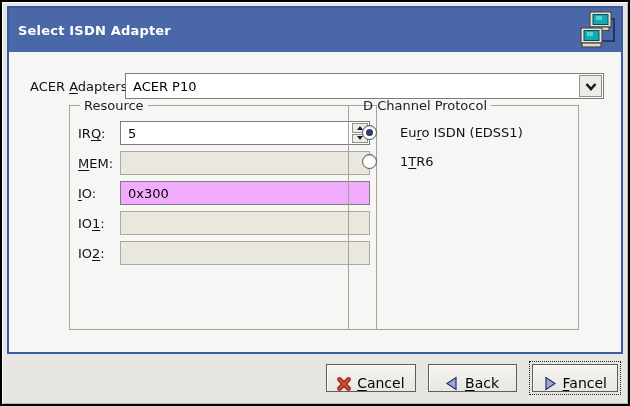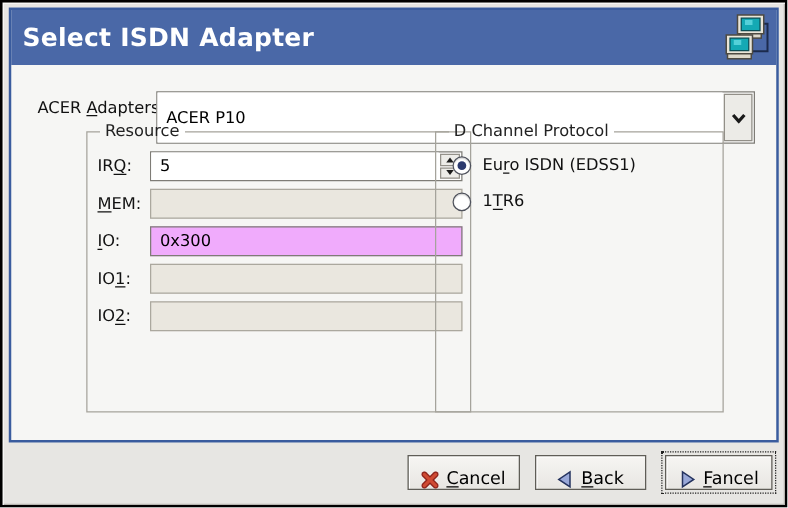--- a/index.html
+++ b/index.html
@@ -23,35 +23,35 @@
   }
   .titlebar {
     position:relative;
     height:44px;
     background:#4a68a7;
     display:flex; align-items:center;
     padding-left:9px;
   }
   .title {
     color:#ffffff;
-    font-size:20px;
+    font-size:13px;
     font-weight:bold;
     letter-spacing:0.2px;
   }
   .net-icon { position:absolute; right:3px; top:1px; }
 
   .content { position:absolute; left:0; right:0; top:44px; bottom:0; }
 
   
   .adapter-label {
     position:absolute; left:21px; top:27px;
     font-size:13px; color:#111;
   }
   .combobox {
-    position:absolute; left:116px; top:21px; width:479px; height:42px;
+    position:absolute; left:116px; top:21px; width:479px; height:26px;
     border:1px solid #7e7c76; background:#fff;
     display:flex; align-items:stretch;
   }
   .combo-entry {
     flex:1; border:none; outline:none; background:#fff;
     font-family:inherit; font-size:13px; padding:0 7px; color:#000;
   }
   .combo-btn {
     width:23px; margin:1px;
     border:1px solid #928f88; background:#ecebe7;
@@ -94,21 +94,21 @@
     width:18px; display:flex; flex-direction:column; padding:1px; gap:1px;
   }
   .spin-btn {
     flex:1; border:1px solid #94918a; background:#edece8;
     display:flex; align-items:center; justify-content:center; padding:0; cursor:default;
   }
   .tri-up   { width:0; height:0; border-left:3px solid transparent; border-right:3px solid transparent; border-bottom:4px solid #1c1c1c; }
   .tri-down { width:0; height:0; border-left:3px solid transparent; border-right:3px solid transparent; border-top:4px solid #1c1c1c; }
 
   .radio-row {
-    display:flex; align-items:center; gap:9px;
+    display:flex; align-items:center; gap:23px;
     margin:10px 0 14px 5px; font-size:13px; color:#111; cursor:default;
   }
   .radio {
     width:15px; height:15px; border-radius:50%;
     border:1px solid #4f525c; background:#fff;
     display:flex; align-items:center; justify-content:center; flex:none;
     box-shadow: inset 0 1px 1px rgba(0,0,0,0.18);
   }
   .radio .dot { width:7px; height:7px; border-radius:50%; background:#2c3a6e; display:none; }
   .radio.checked .dot { display:block; }

